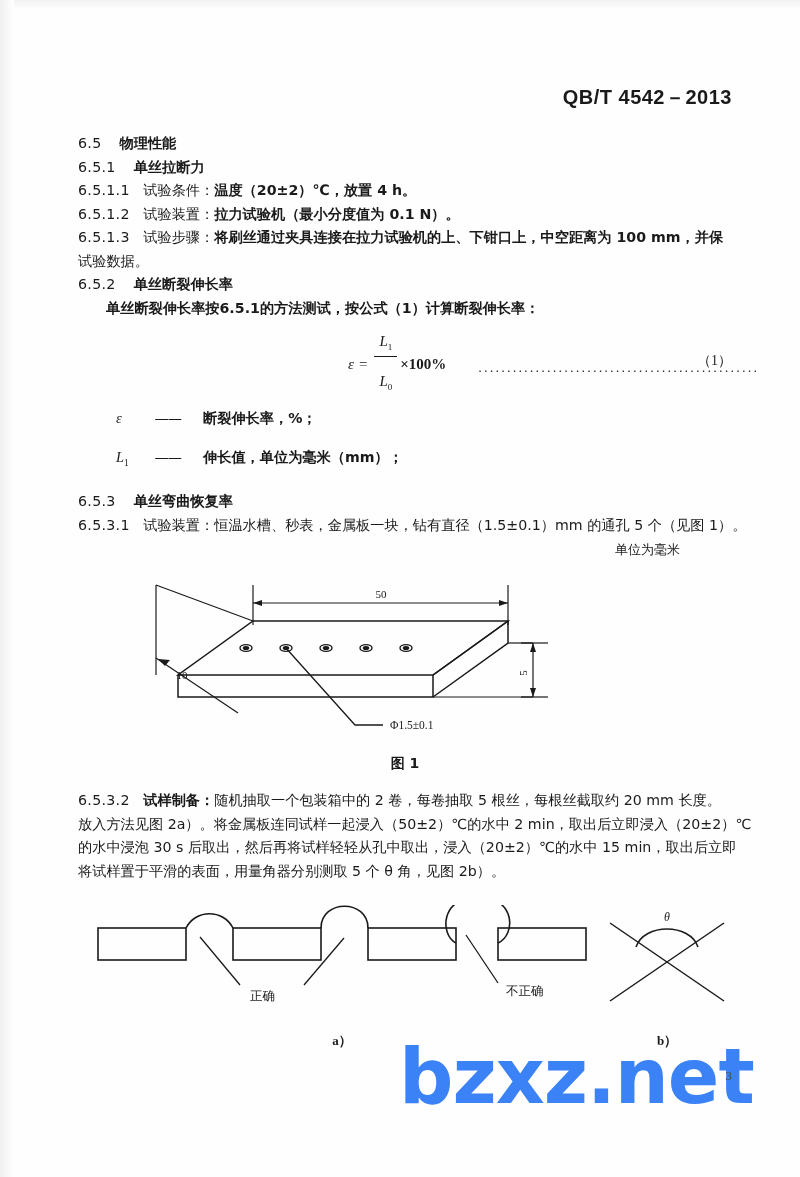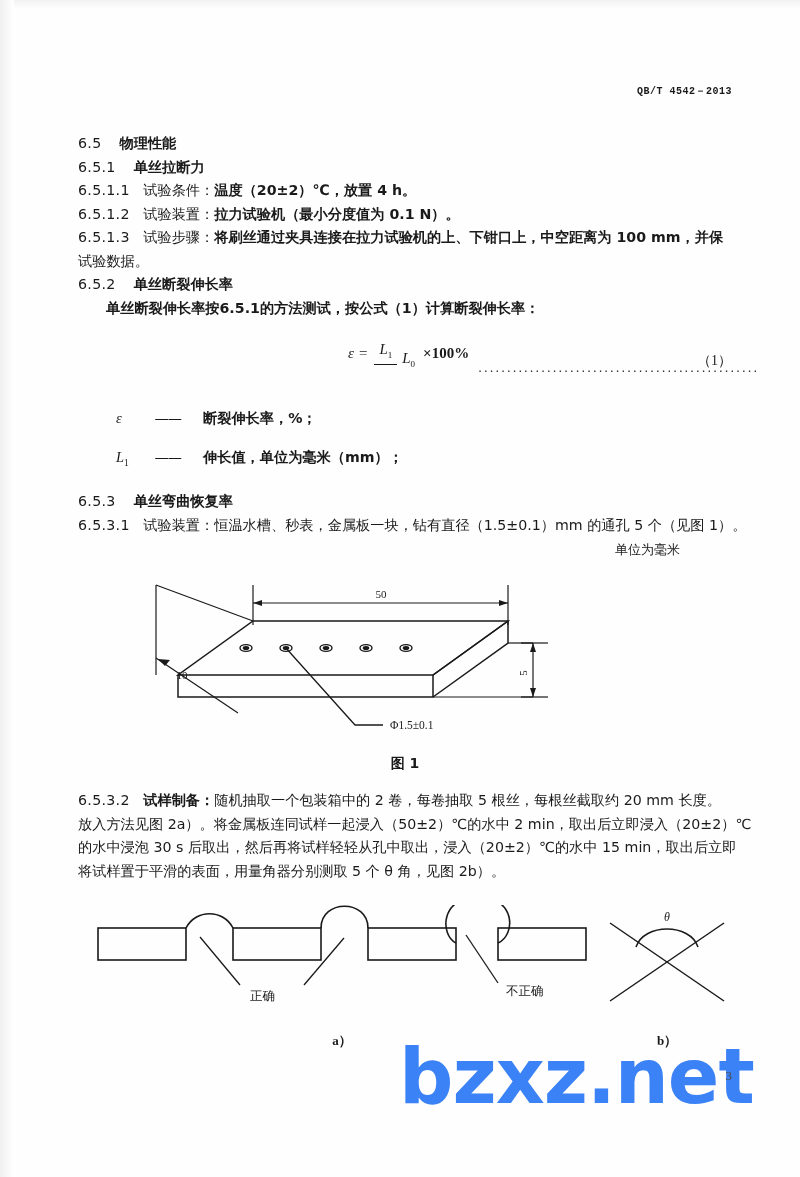--- a/index.html
+++ b/index.html
@@ -26,23 +26,23 @@
     background: linear-gradient(to right, #f0f0f0, #ffffff);
   }
   .scan-edge-top {
     position: absolute; left: 0; top: 0; width: 800px; height: 10px;
     background: linear-gradient(to bottom, #f2f2f2, #ffffff);
   }
 
   .header-std {
     position: absolute;
     right: 68px; top: 84px;
-    font-family: Liberation Mono, monospace;
+    font-family: Liberation Sans, sans-serif;
     font-weight: bold;
-    font-size: 10px;
+    font-size: 20px;
     letter-spacing: 0.5px;
     white-space: nowrap;
   }
 
   .content {
     position: absolute;
     left: 78px; top: 132px;
     width: 654px;
   }
 
@@ -69,21 +69,21 @@
     left: 270px; top: 4px;
     display: flex;
     align-items: center;
     font-family: "Liberation Serif", "DejaVu Serif", serif;
     font-size: 15px;
   }
   .eps { font-style: italic; font-size: 15px; }
   .eq { margin: 0 5px; }
   .frac {
     display: inline-flex;
-    flex-direction: row;
+    flex-direction: column;
     align-items: center;
     vertical-align: middle;
     margin: 0 2px;
   }
   .frac .top {
     border-bottom: 1.3px solid #1a1a1a;
     padding: 0 5px 1px 5px;
     font-style: italic;
     line-height: 15px;
   }

